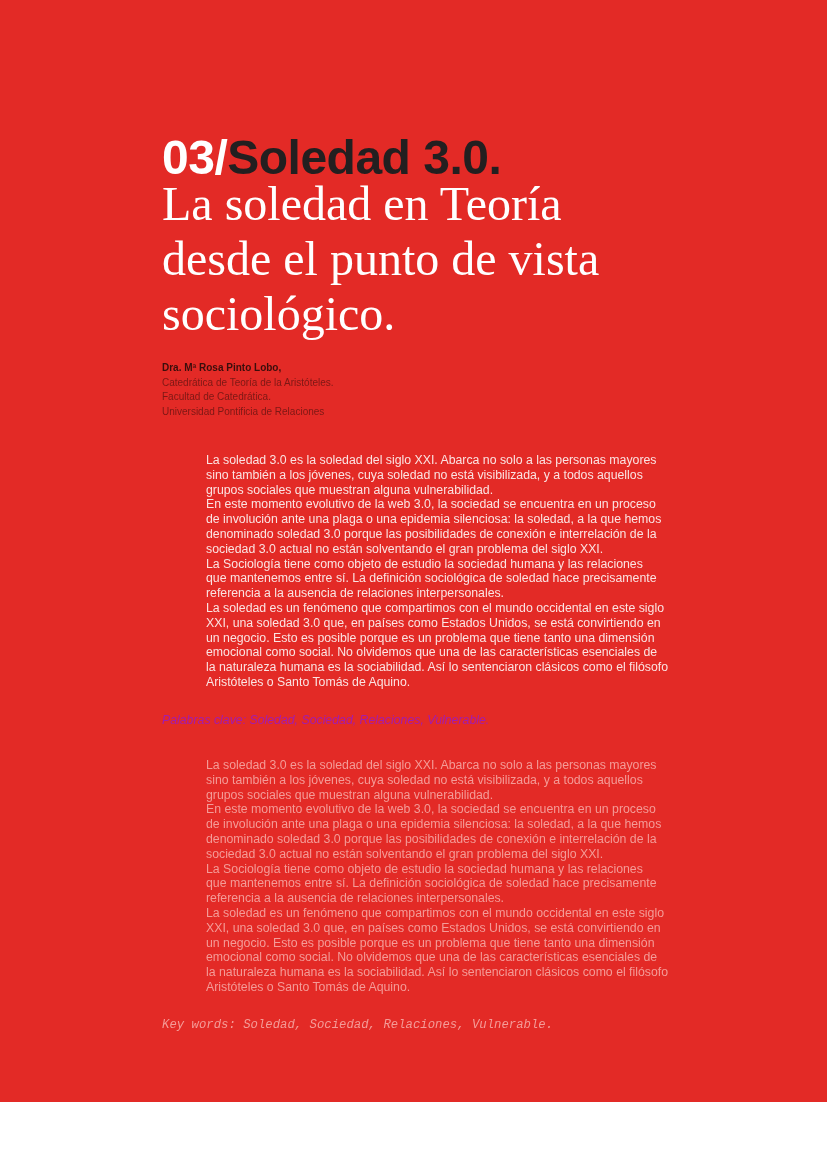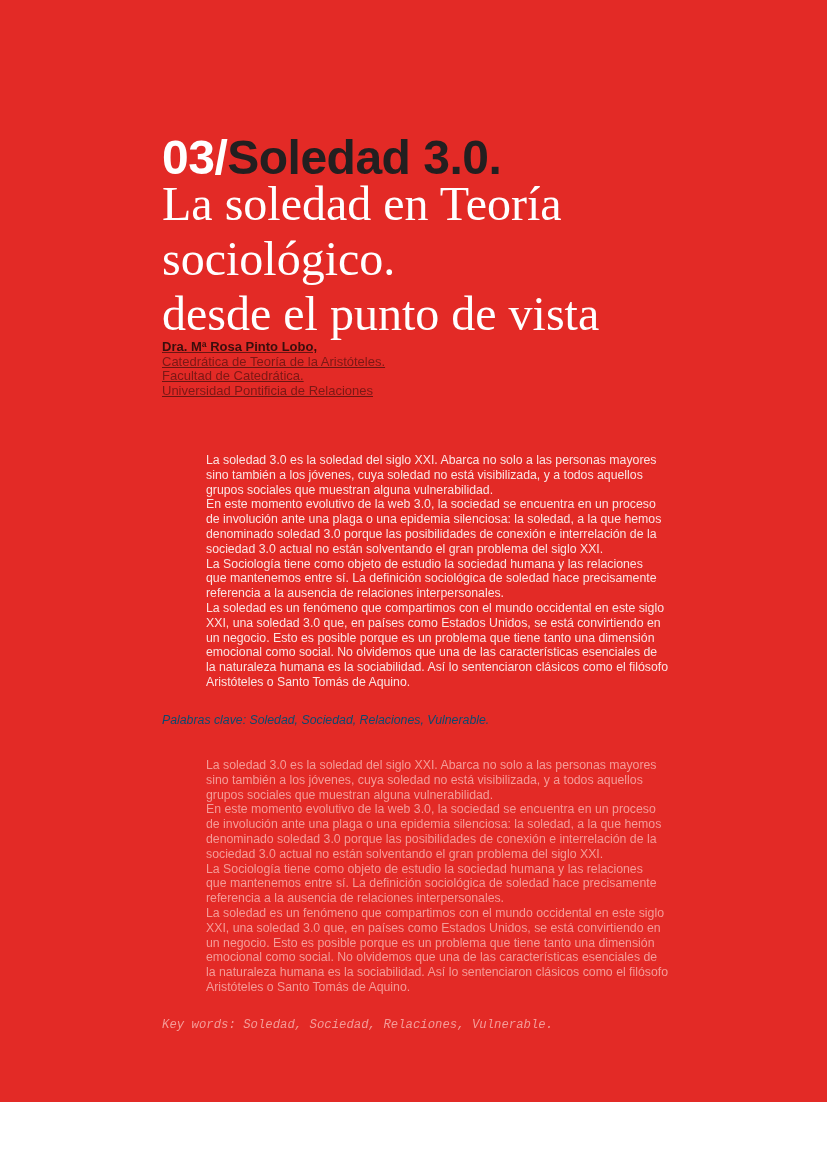--- a/index.html
+++ b/index.html
@@ -55,25 +55,24 @@
       line-height: 55px;
       color: #ffffff;
       font-weight: normal;
     }
     .subtitle div {
       white-space: nowrap;
     }
     .author {
       position: absolute;
       left: 0;
-      top: 340px;
-      font-size: 13px;
+      top: 361px;
+      font-size: 10px;
       line-height: 14.5px;
       color: #6b1512;
-      text-decoration: underline;
     }
     .author-name {
       font-weight: bold;
       color: #3a0e0c;
     }
     .author-line {
       color: #7c1815;
     }
     .abstract {
       position: absolute;
@@ -95,43 +94,43 @@
     .keywords {
       position: absolute;
       left: 0;
       font-size: 12.3px;
       line-height: 15px;
       font-style: italic;
       white-space: nowrap;
     }
     .keywords-es {
       top: 713px;
-      color: #0c4a6e;
+      color: #a21caf;
     }
     .keywords-en {
       top: 1018px;
       color: #f49b97;
       font-family: Liberation Mono, monospace;
     }
   </style>
 </head>
 <body>
 
 <div class="page-red"></div>
 
 <div class="content">
 
   <h1 class="title-line" style="margin:0;">
     <span class="title-number">03/</span><span class="title-main">Soledad 3.0.</span>
   </h1>
 
   <div class="subtitle">
     <div>La soledad en Teoría</div>
+    <div>desde el punto de vista</div>
     <div>sociológico.</div>
-    <div>desde el punto de vista</div>
   </div>
 
   <div class="author">
     <div class="author-name">Dra. Mª Rosa Pinto Lobo,</div>
     <div class="author-line">Catedrática de Teoría de la Aristóteles.</div>
     <div class="author-line">Facultad de Catedrática.</div>
     <div class="author-line">Universidad Pontificia de Relaciones</div>
   </div>
 
   <div class="abstract abstract-es">

